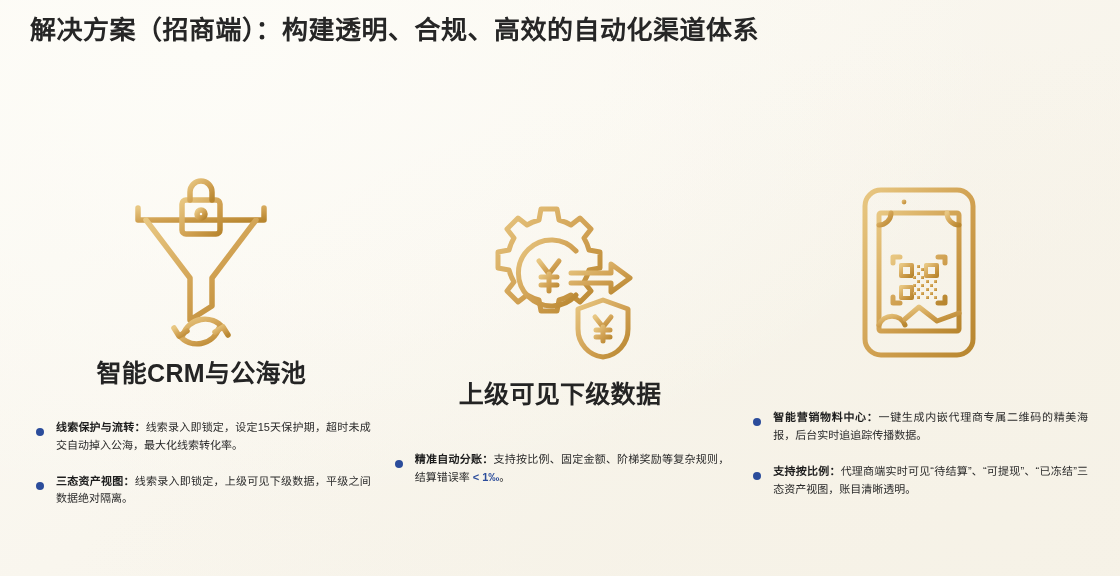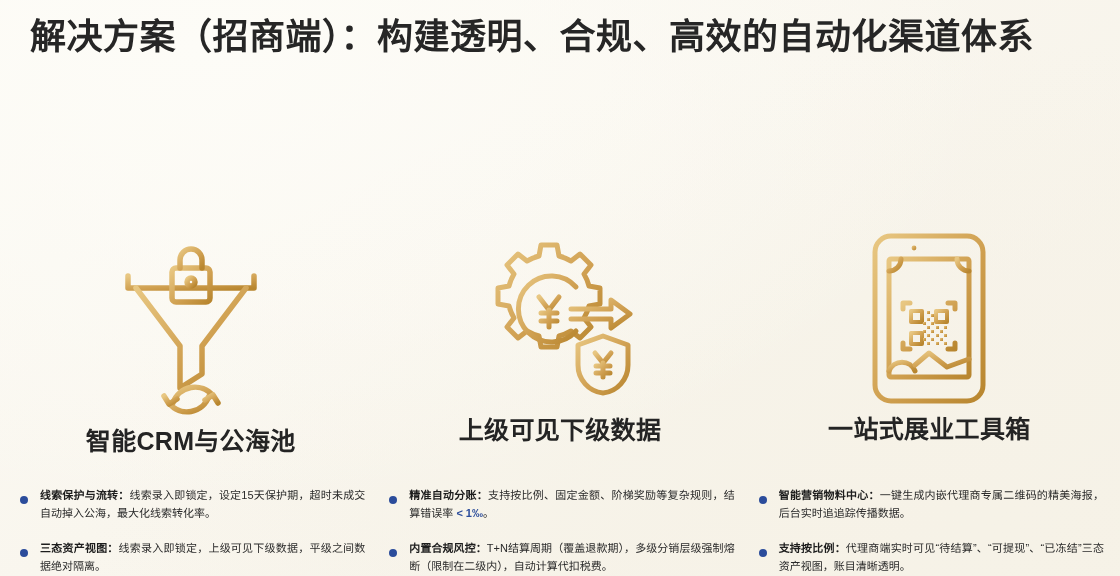--- a/index.html
+++ b/index.html
@@ -31,39 +31,39 @@
   .title-wrap {
     position: absolute;
     left: 0;
     top: 14px;
     width: 1120px;
     padding: 0 30px;
     box-sizing: border-box;
   }
   .slide-title {
     margin: 0;
-    font-size: 36px;
+    font-size: 26px;
     line-height: 1.3;
     font-weight: 700;
     letter-spacing: 0.5px;
     color: #262626;
     white-space: nowrap;
   }
 
   
   .columns {
     position: absolute;
     left: 0;
     top: 100px;
     width: 1120px;
     height: 476px;
     display: flex;
-    align-items: flex-end;
+    align-items: center;
     box-sizing: border-box;
-    padding: 0 6px;
+    padding: 0 22px;
   }
   .column {
     flex: 1 1 0;
     min-width: 0;
     display: flex;
     flex-direction: column;
     align-items: center;
     box-sizing: border-box;
     padding: 0 10px;
   }
@@ -217,24 +217,20 @@
             <path d="M120 118 l8 10 l8 -10"></path>
             <path d="M121 131 h14 M121 138 h14 M128 128 v14"></path>
           </g>
         </svg>
       </div>
       <h2 class="col-heading">上级可见下级数据</h2>
       <ul class="bullets">
         <li class="bullet">
           <span class="dot"></span>
           <span class="lead">精准自动分账：</span><span>支持按比例、固定金额、阶梯奖励等复杂规则，结算错误率 </span><span class="accent">&lt; 1‰</span><span>。</span>
-        </li>
-        <li class="bullet">
-          <span class="dot"></span>
-          <span class="lead">内置合规风控：</span><span>T+N结算周期（覆盖退款期），多级分销层级强制熔断（限制在二级内），自动计算代扣税费。</span>
         </li>
       </ul>
     </div>
 
     <div class="column col-3">
       <div class="icon-box">
         <svg width="120" height="175" viewBox="0 0 120 175" fill="none" aria-hidden="true">
           <defs>
             <linearGradient id="g3" x1="0" y1="0" x2="1" y2="1">
               <stop offset="0%" stop-color="#e8c782"></stop>
@@ -286,21 +282,20 @@
               <rect x="54" y="99" width="3" height="3"></rect>
             <rect x="54" y="107" width="3" height="3"></rect>
           </g>
           <g stroke="url(#g3)" stroke-width="5" stroke-linecap="round" stroke-linejoin="round" fill="none">
 
             <path d="M20 140 a14 14 0 0 1 26 0"></path>
             <path d="M46 134 l14 -12 l18 14 l22 -8"></path>
           </g>
         </svg>
       </div>
-      <h2 class="col-heading">一站式展业工具箱</h2>
       <ul class="bullets">
         <li class="bullet">
           <span class="dot"></span>
           <span class="lead">智能营销物料中心：</span><span>一键生成内嵌代理商专属二维码的精美海报，后台实时追追踪传播数据。</span>
         </li>
         <li class="bullet">
           <span class="dot"></span>
           <span class="lead">支持按比例：</span><span>代理商端实时可见“待结算”、“可提现”、“已冻结”三态资产视图，账目清晰透明。</span>
         </li>
       </ul>

